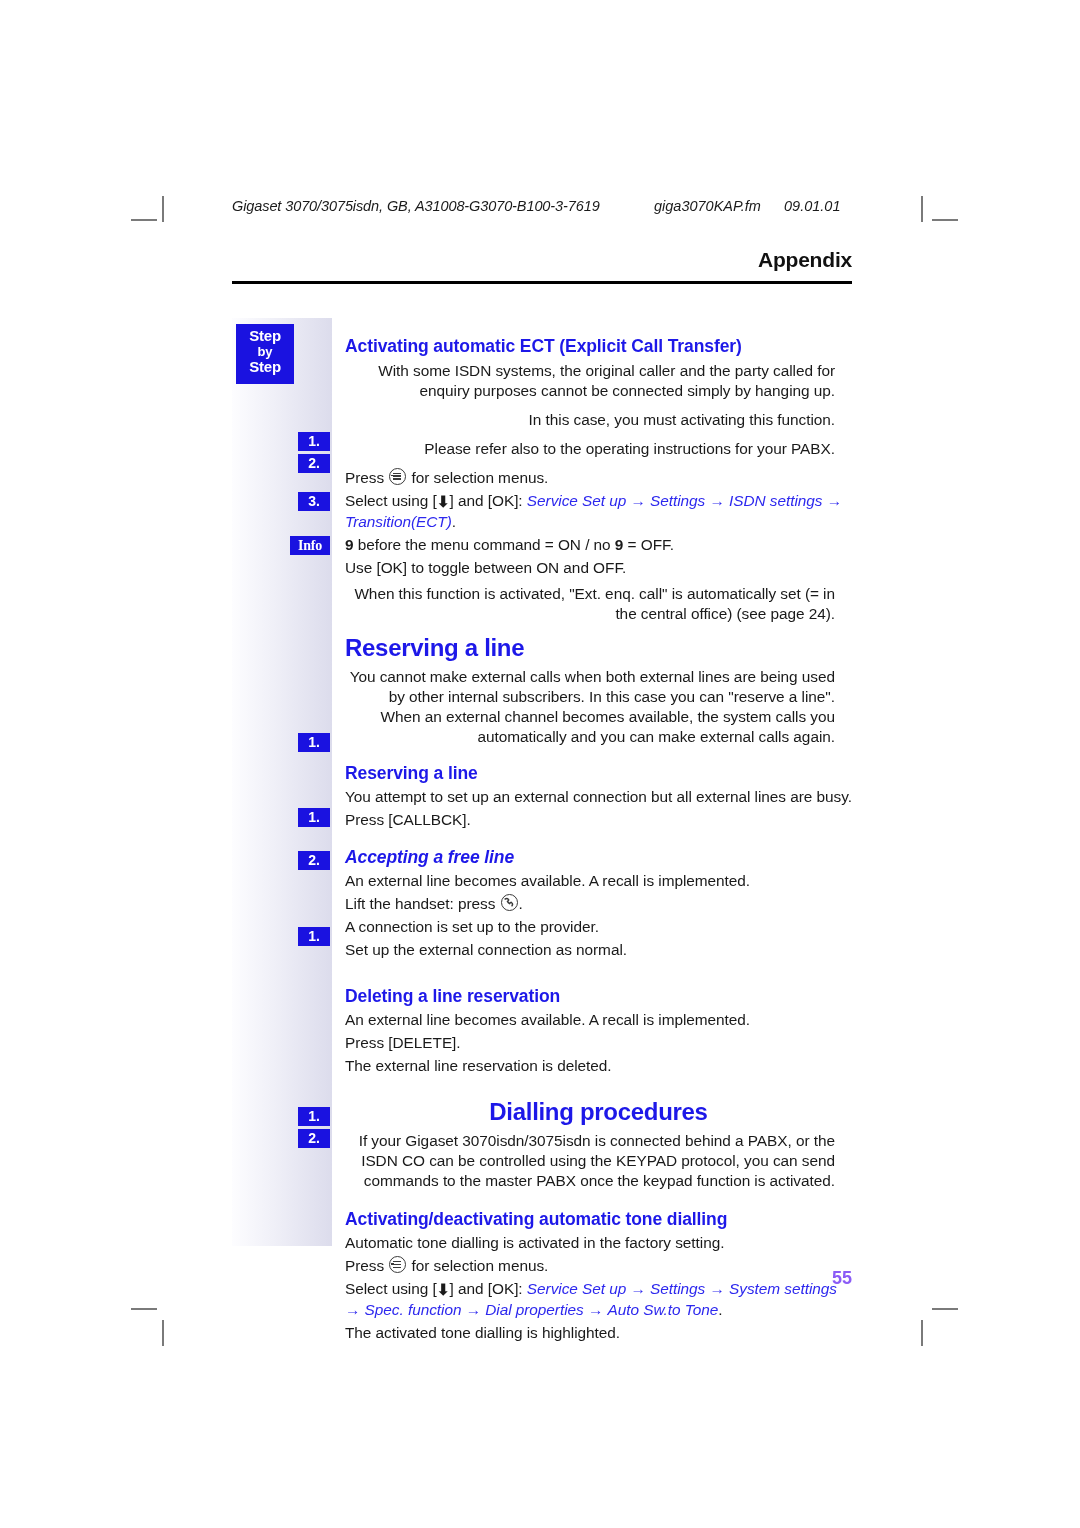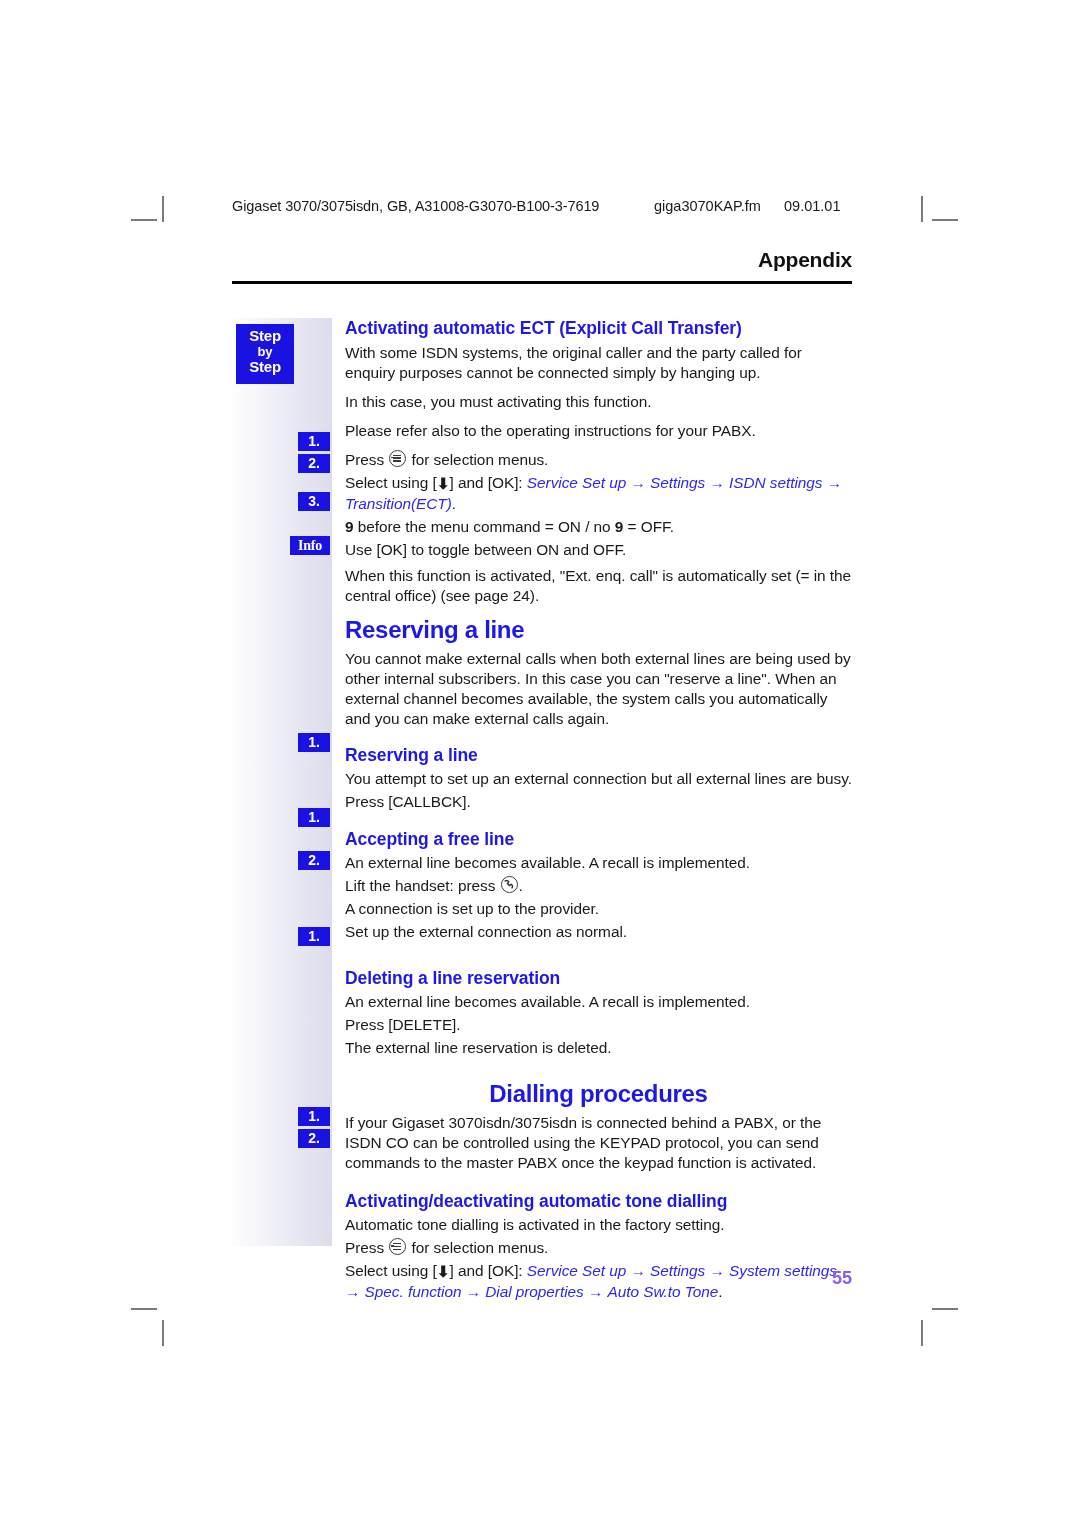--- a/index.html
+++ b/index.html
@@ -32,20 +32,21 @@
 
   
   .doc-header {
     position: absolute;
     top: 198px;
     left: 232px;
     width: 660px;
     font-size: 14.5px;
     color: #1a1a1a;
     white-space: nowrap;
+    font-style: italic;
   }
   .doc-header .dh-ref { letter-spacing: -0.1px; }
   .doc-header .dh-file { position: absolute; left: 422px; top: 0; }
   .doc-header .dh-date { position: absolute; left: 552px; top: 0; }
 
   
   .running-head {
     position: absolute;
     top: 248px;
     left: 232px;
@@ -127,29 +128,30 @@
     font-size: 17.5px;
     font-weight: bold;
     color: #1d18e8;
     margin: 0 0 3px 0;
     letter-spacing: -0.1px;
   }
   h2.subtitle-top {
     font-size: 17.5px;
     font-weight: bold;
     color: #1d18e8;
-    margin: 0 0 4px 0;
+    margin: 18px 0 4px 0;
     letter-spacing: -0.1px;
   }
   p.body {
     font-size: 15.4px;
     line-height: 1.30;
-    margin: 0 0 9px 0;
+    margin: 0 17px 9px 0;
     color: #1a1a1a;
     letter-spacing: -0.05px;
+    text-align: right;
   }
   p.step {
     font-size: 15.4px;
     line-height: 1.30;
     margin: 0 0 3px 0;
     color: #1a1a1a;
     letter-spacing: -0.05px;
   }
   .mpath {
     color: #2d28ee;
@@ -274,21 +276,21 @@
 
   <p class="body">When this function is activated, "Ext. enq. call" is automatically set (= in the central office) (see page 24).</p>
 
   <h1 class="sec" style="margin-top:10px;">Reserving a line</h1>
   <p class="body">You cannot make external calls when both external lines are being used by other internal subscribers. In this case you can "reserve a line". When an external channel becomes available, the system calls you automatically and you can make external calls again.</p>
 
   <h2 class="sub" style="margin-top:16px;">Reserving a line</h2>
   <p class="step">You attempt to set up an external connection but all external lines are busy.</p>
   <p class="step">Press [CALLBCK].</p>
 
-  <h2 class="sub" style="margin-top:17px;">Accepting a free line</h2>
+  <h2 class="sub" style="margin-top:17px;font-style:italic;">Accepting a free line</h2>
   <p class="step">An external line becomes available. A recall is implemented.</p>
   <p class="step">
     <span>Lift the handset: press</span>
     <span class="ico ico-hand"><svg width="11" height="11" viewBox="0 0 11 11">
           <path d="M2.2 2.0 C3.3 1.3 4.6 1.5 5.3 2.3 C5.9 2.9 5.6 3.5 5.1 3.9 L4.5 4.4 C4.9 5.4 5.6 6.1 6.6 6.5 L7.1 5.9 C7.5 5.4 8.1 5.1 8.7 5.7 C9.5 6.4 9.7 7.7 9.0 8.8" stroke="#3a3a3a" stroke-width="1.5" fill="none" stroke-linecap="round"></path>
         </svg></span><span>.</span>
   </p>
   <p class="step">A connection is set up to the provider.</p>
   <p class="step">Set up the external connection as normal.</p>
 
@@ -307,15 +309,16 @@
     <span>Press</span>
     <span class="ico ico-menu"><span class="tick"></span><span class="l l1"></span><span class="l l2"></span><span class="l l3"></span></span>
     <span>for selection menus.</span>
   </p>
 
   <p class="step">
     <span>Select using [</span><span class="dnkey">⬇</span><span>] and [OK]:</span>
     <span class="mpath">Service Set up</span><span class="arrow"> → </span><span class="mpath">Settings</span><span class="arrow"> → </span><span class="mpath">System settings</span><span class="arrow"> → </span><span class="mpath">Spec. function</span><span class="arrow"> → </span><span class="mpath">Dial properties</span><span class="arrow"> → </span><span class="mpath">Auto Sw.to Tone</span><span>.</span>
   </p>
 
+  <p class="step">The activated tone dialling is highlighted.</p>
 </div>
 
 <div class="pagenum">55</div>
 
 </body></html>

